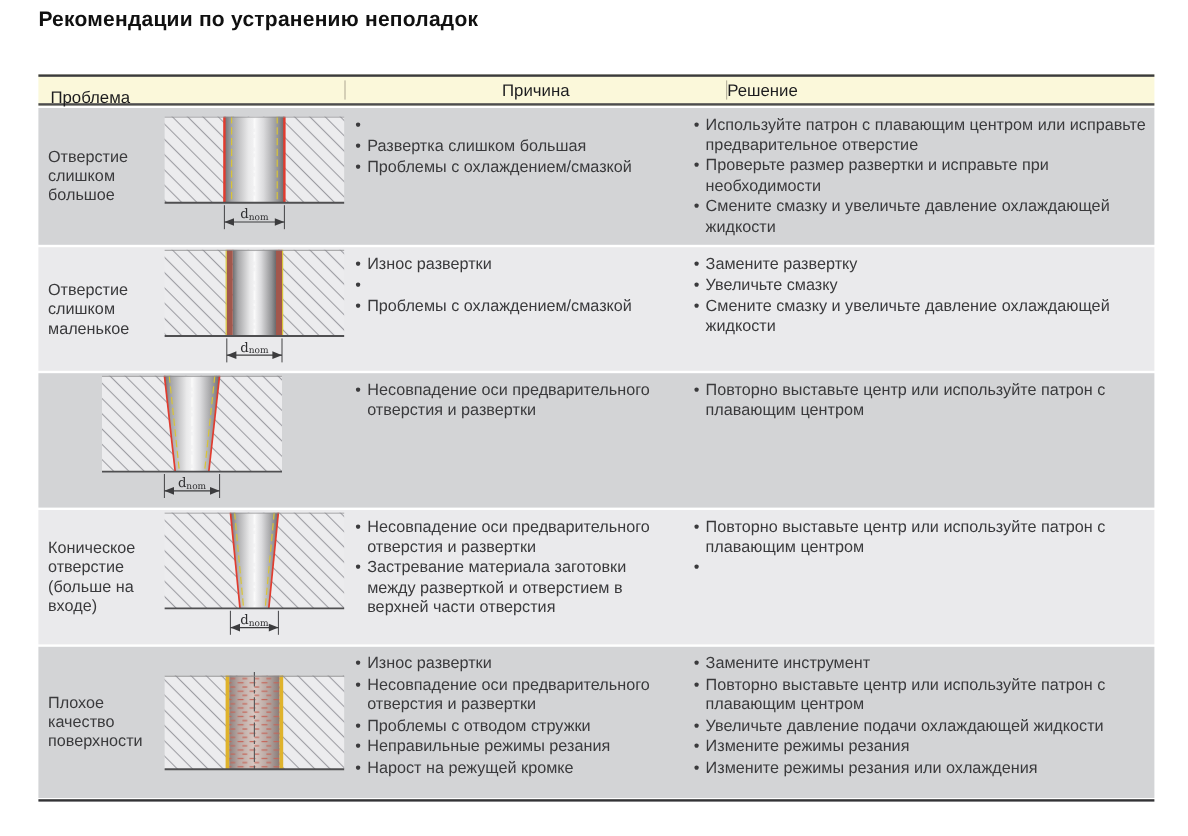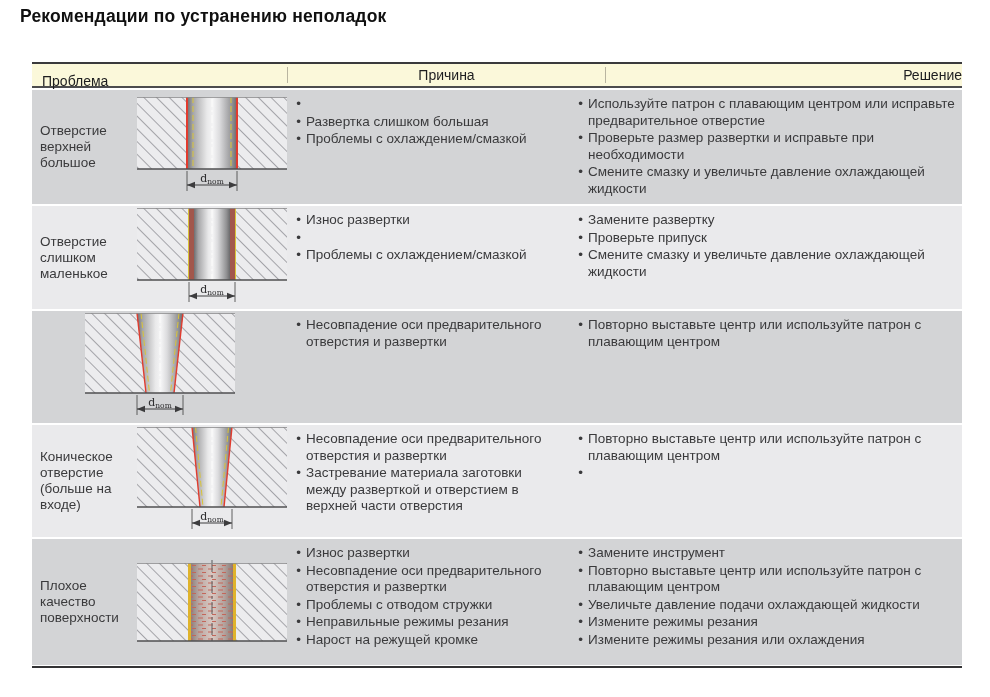--- a/index.html
+++ b/index.html
@@ -4,38 +4,38 @@
 <style>
   html,body { margin:0; padding:0; }
   body {
     width:990px; height:697px;
     background:#ffffff;
     font-family:"Liberation Sans", sans-serif;
     position:relative;
     overflow:hidden;
   }
   .page-title {
-    position:absolute; left:20px; top:6px;
+    position:absolute; left:32px; top:6px;
     font-size:17.5px; font-weight:700; color:#101010;
     letter-spacing:0.2px;
   }
   .trouble-table {
     position:absolute; left:32px; top:62px; width:930px;
   }
   .header-row {
     display:flex; align-items:center;
     background:#fbf8da;
     border-top:2px solid #3a3a3c;
     border-bottom:2px solid #4c4c4e;
     height:22px;
   }
   .hcell { font-size:14px; color:#1d1d1f; box-sizing:border-box; }
   .hcell.c1 { width:255px; padding-left:10px;margin-top:12px; }
   .hcell.c2 { width:319px; text-align:center; border-left:1px solid #b9b5a0; border-right:1px solid #b9b5a0; }
-  .hcell.c3 { flex:1; text-align:right; }
+  .hcell.c3 { flex:1; text-align:left; }
   .t-row { display:flex; margin-top:2px; }
   .t-row.dark  { background:#d3d4d6; }
   .t-row.light { background:#eaeaec; }
   .t-row.r1 { min-height:105px; }
   .t-row.r2 { min-height:103px; }
   .t-row.r3 { min-height:112px; }
   .t-row.r4 { min-height:112px; }
   .t-row.r5 { min-height:126px; }
   .table-bottom { height:0; border-top:2px solid #333335; margin-top:1px; }
   .cell { box-sizing:border-box; }
@@ -94,21 +94,21 @@
 <div class="trouble-table">
 
   <div class="header-row">
     <div class="hcell c1">Проблема</div>
     <div class="hcell c2">Причина</div>
     <div class="hcell c3">Решение</div>
   </div>
 
   <div class="t-row dark r1">
     <div class="cell problem">
-      <div class="problem-label">Отверстие верхней большое</div>
+      <div class="problem-label">Отверстие слишком большое</div>
       <div class="diagram-wrap">
         <svg class="diag" width="150" height="100" viewBox="0 0 150 100">
           <rect x="0" y="0" width="150" height="72" fill="url(#hatch)"></rect>
           <rect x="50" y="0" width="50" height="72" fill="url(#cyl)"></rect>
           <line x1="56" y1="0" x2="56" y2="72" stroke="#d9c437" stroke-width="1" stroke-dasharray="6 3"></line>
           <line x1="94" y1="0" x2="94" y2="72" stroke="#d9c437" stroke-width="1" stroke-dasharray="6 3"></line>
           <line x1="50" y1="0" x2="50" y2="72" stroke="#e23b2e" stroke-width="2"></line>
           <line x1="100" y1="0" x2="100" y2="72" stroke="#e23b2e" stroke-width="2"></line>
           <line x1="75" y1="2" x2="75" y2="71" stroke="#fafafa" stroke-width="1.2" stroke-dasharray="8 3 2 3"></line>
           <line x1="0" y1="0.5" x2="150" y2="0.5" stroke="#8a8a8c" stroke-width="0.8"></line>
@@ -191,21 +191,21 @@
           <span class="btxt">Проблемы с охлаждением/смазкой</span>
         </div>
       </div>
     <div class="cell solutions">
         <div class="bullet-item">
           <span class="dot">•</span>
           <span class="btxt">Замените развертку</span>
         </div>
         <div class="bullet-item">
           <span class="dot">•</span>
-          <span class="btxt">Проверьте припуск</span>
+          <span class="btxt">Увеличьте смазку</span>
         </div>
         <div class="bullet-item">
           <span class="dot">•</span>
           <span class="btxt">Смените смазку и увеличьте давление охлаждающей жидкости</span>
         </div>
       </div>
   </div>
 
   <div class="t-row dark r3">
     <div class="cell problem">

